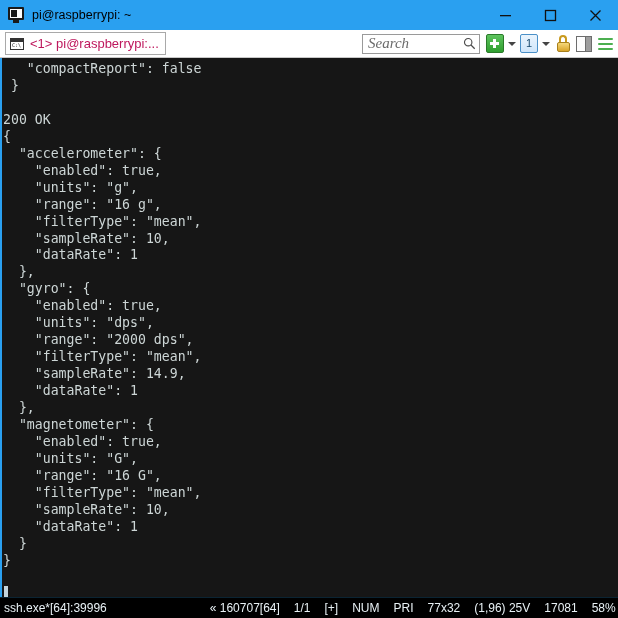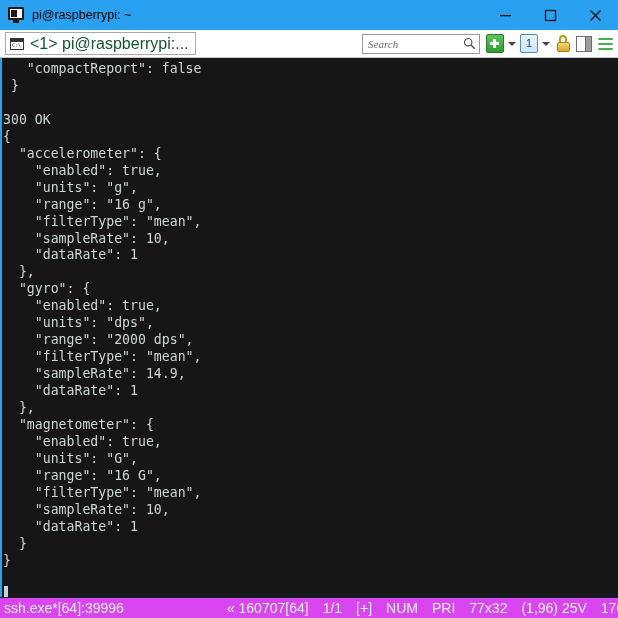--- a/index.html
+++ b/index.html
@@ -126,22 +126,22 @@
   .tab-icon::after {
     content: "C:\\";
     position: absolute;
     left: 1px; top: 3px;
     font-family: "DejaVu Sans Mono", monospace;
     font-size: 5px;
     color: #222;
     line-height: 7px;
   }
   .tab-label {
-    font-size: 16px;
-    color: #14532d;
+    font-size: 13px;
+    color: #be185d;
     white-space: nowrap;
     overflow: hidden;
   }
 
   .toolbar {
     position: absolute;
     right: 4px;
     top: 0;
     height: 27px;
     display: flex;
@@ -158,21 +158,21 @@
     box-sizing: border-box;
     padding: 0 3px 0 5px;
     margin-right: 3px;
   }
   .search-input {
     border: 0;
     outline: 0;
     flex: 1 1 auto;
     font-family: "Liberation Serif", serif;
     font-style: italic;
-    font-size: 11px;
+    font-size: 15px;
     color: #6a6a6a;
     background: transparent;
     width: 10px;
     padding: 0;
   }
   .search-input::placeholder { color: #6a6a6a; opacity: 1; }
   .mag { width: 13px; height: 13px; flex: 0 0 auto; }
 
   .tb-btn {
     width: 18px; height: 18px;
@@ -308,27 +308,27 @@
     position: absolute;
     left: 2px;
     width: 4px;
     height: 15px;
     background: #c3d4dd;
   }
 
   
   .statusbar {
     height: 20px;
-    background: #d946ef;
+    background: #000000;
     flex: 0 0 auto;
     display: flex;
     align-items: center;
     color: #e8f1f5;
     font-family: "Liberation Sans", sans-serif;
-    font-size: 14px;
+    font-size: 12px;
     border-top: 1px solid #0b2433;
     position: relative;
     gap: 48px;
   }
   .st-left {
     padding-left: 4px;
     white-space: nowrap;
     flex: 0 0 auto;
   }
   .st-spacer { flex: 1 1 auto; }
@@ -438,21 +438,21 @@
         </div>
       </div>
     </div>
   </div>
 
   <div class="term-wrap">
     <div class="terminal" id="terminal">
       <div class="term-line">   "compactReport": false</div>
         <div class="term-line"> }</div>
         <div class="term-line">&nbsp;</div>
-        <div class="term-line">300 OK</div>
+        <div class="term-line">200 OK</div>
         <div class="term-line">{</div>
         <div class="term-line">  "accelerometer": {</div>
         <div class="term-line">    "enabled": true,</div>
         <div class="term-line">    "units": "g",</div>
         <div class="term-line">    "range": "16 g",</div>
         <div class="term-line">    "filterType": "mean",</div>
         <div class="term-line">    "sampleRate": 10,</div>
         <div class="term-line">    "dataRate": 1</div>
         <div class="term-line">  },</div>
         <div class="term-line">  "gyro": {</div>

